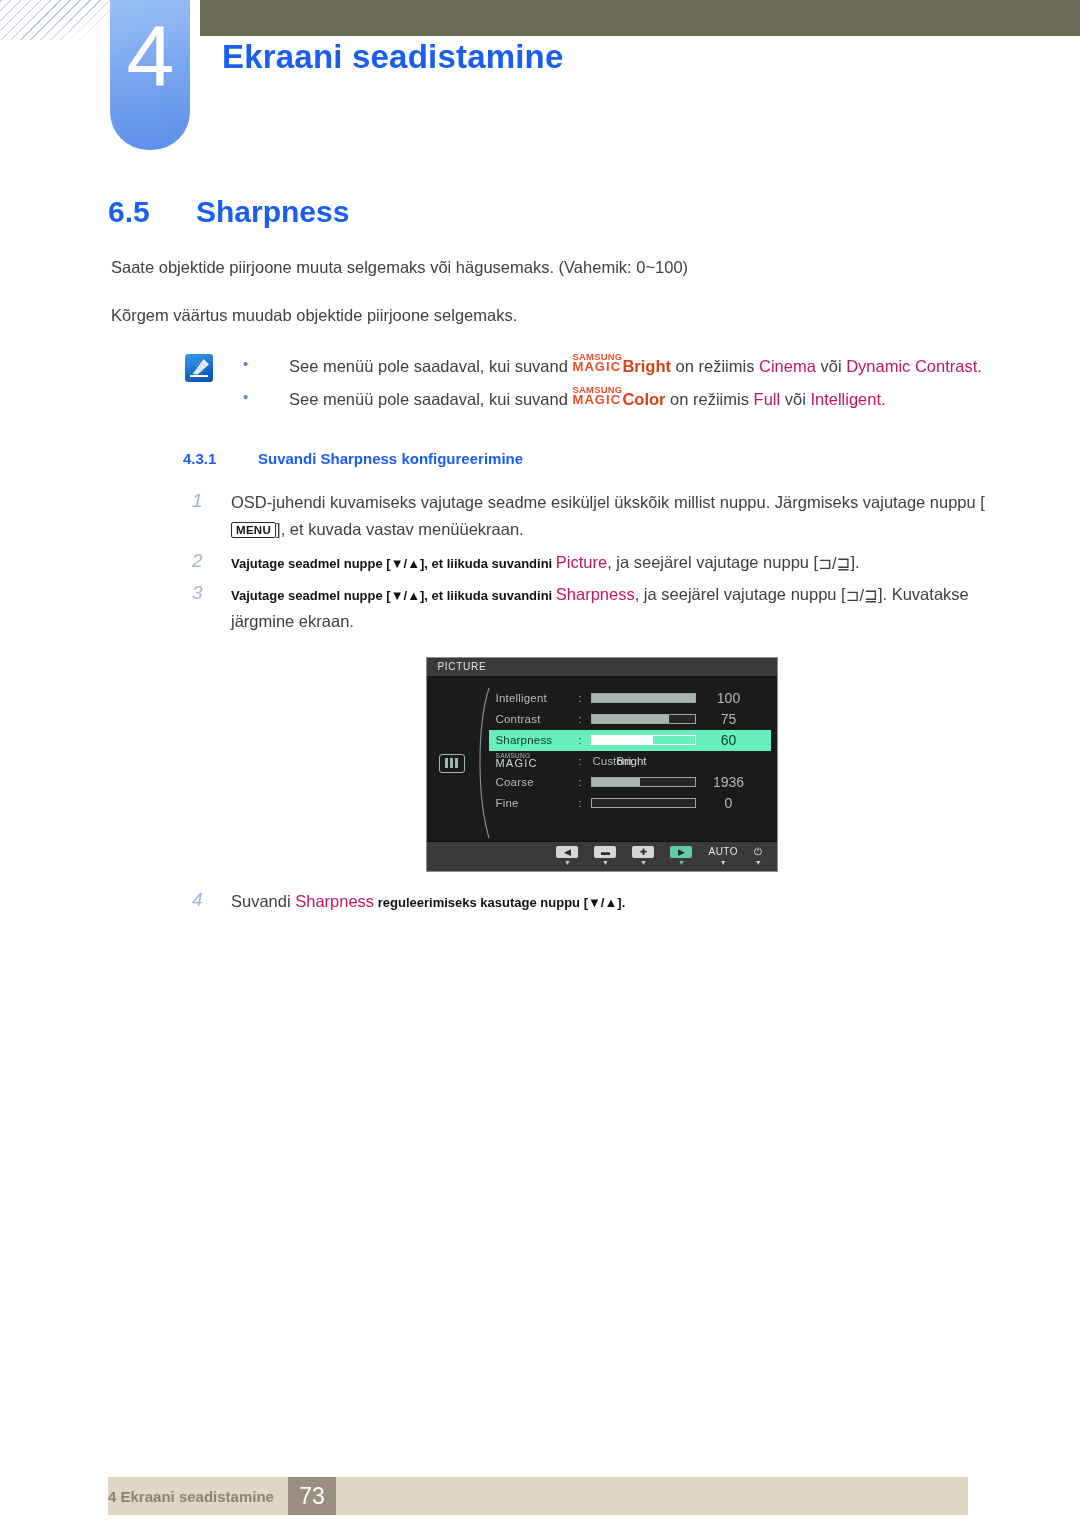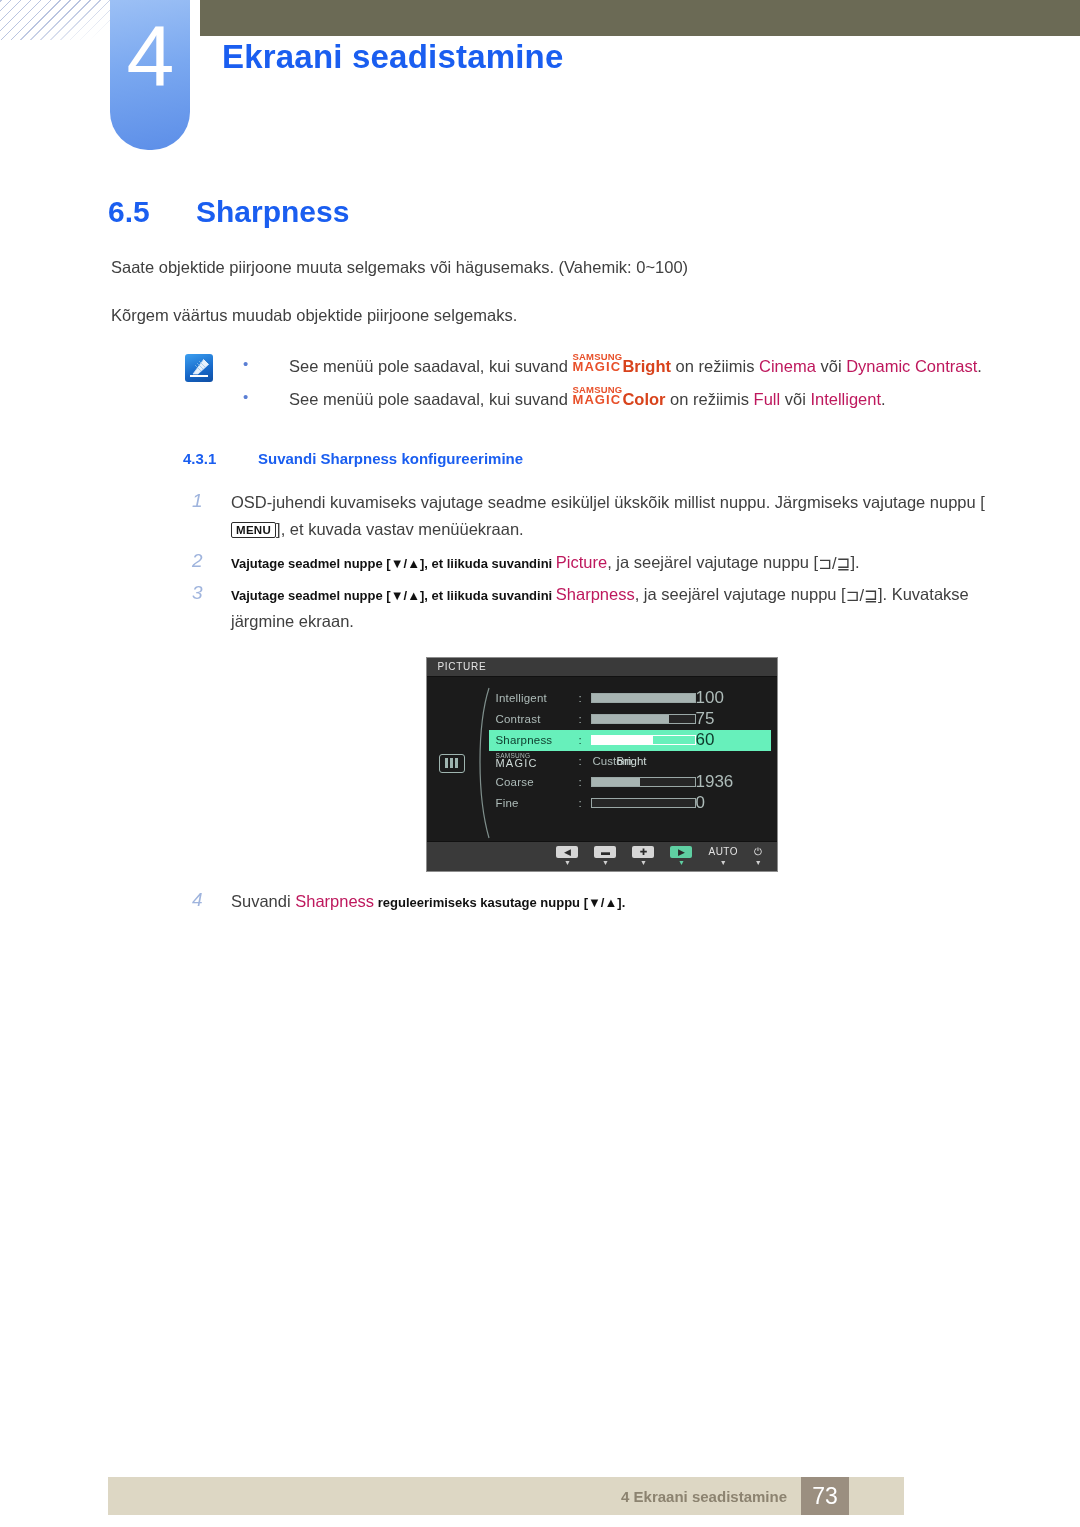--- a/index.html
+++ b/index.html
@@ -147,21 +147,21 @@
   .osd-row.sel .r-label { color: #0d3a2b; }
   .r-label { width: 90px; flex: none; padding-left: 7px; letter-spacing: 0.2px; }
   .r-colon { width: 12px; flex: none; }
   .r-bar {
     width: 105px; height: 10px; flex: none; position: relative;
     border: 1px solid #9aa8a6; background: #262626;
   }
   .r-bar i { position: absolute; left: 0; top: 0; bottom: 0; background: #a7b4b2; }
   .osd-row.sel .r-bar { border-color: #ffffff; background: #67f0bb; }
   .osd-row.sel .r-bar i { background: #ffffff; }
-  .r-val { flex: 1; text-align: left; padding-right: 9px; font-size: 17px; }
+  .r-val { flex: 1; text-align: center; padding-right: 9px; font-size: 14px; }
   .r-text { padding-left: 2px; font-size: 11.5px; color: #aebcb9; }
 
   .magic-osd { display: inline-block; line-height: 0.9; text-align: left; }
   .magic-osd .m1 { display: block; font-size: 6.5px; letter-spacing: 0.3px; color: #aebcb9; }
   .magic-osd .m2 { display: block; font-size: 11px; letter-spacing: 1.2px; color: #cfdbd8; }
 
   .osd-foot {
     position: absolute; left: 0; right: 0; bottom: 0; height: 30px;
     background: #3a3a3a; border-top: 1px solid #111;
     display: flex; align-items: center; justify-content: flex-end; padding-right: 14px; gap: 16px;
@@ -171,22 +171,22 @@
     width: 22px; height: 12px; background: #d6d6d6; border-radius: 2px;
     display: flex; align-items: center; justify-content: center;
     color: #2a2a2a; font-size: 9px; line-height: 1;
   }
   .fbtn .cap.plain { background: transparent; color: #e2e2e2; width: auto; font-size: 10px; letter-spacing: 0.5px; text-align: right; }
   .fbtn .tick { font-size: 7px; color: #cfcfcf; line-height: 1; }
   .fbtn.green .tick { color: #5fcfa2; }
 
   
   .footer {
-    position: absolute; left: 108px; bottom: 12px; width: 796px; height: 38px;
-    background: #ddd7c4; display: flex; align-items: center; justify-content: flex-end;
+    position: absolute; left: 108px; bottom: 12px; width: 860px; height: 38px;
+    background: #ddd7c4; display: flex; align-items: center; justify-content: flex-start;
   }
   .footer .ftxt {
     font-size: 15px; color: #8c8370; font-weight: bold; padding-right: 14px;
   }
   .footer .pnum {
     width: 48px; height: 38px; background: #9b8f80; color: #ffffff;
     display: flex; align-items: center; justify-content: center;
     font-size: 23px; margin-right: 55px;
   }
 </style>

